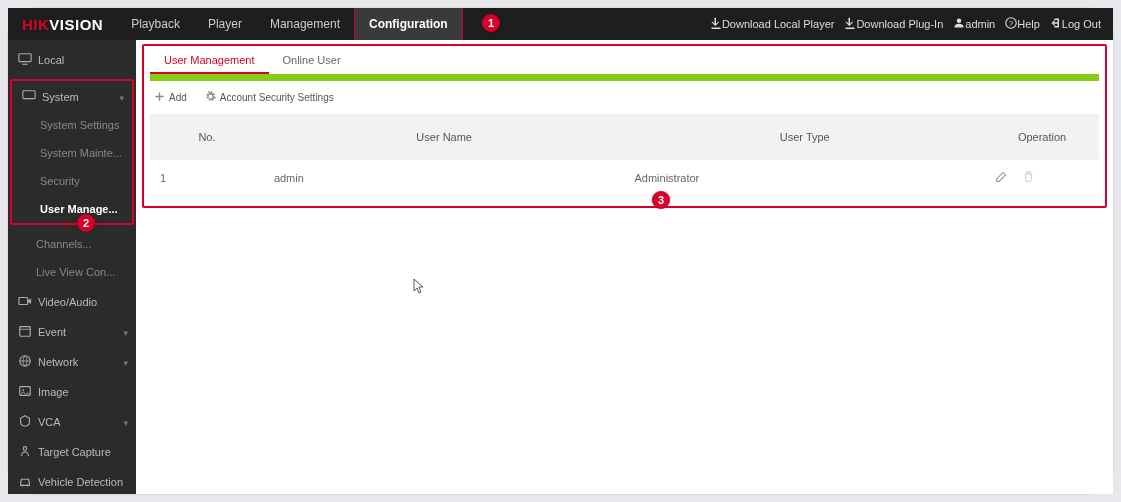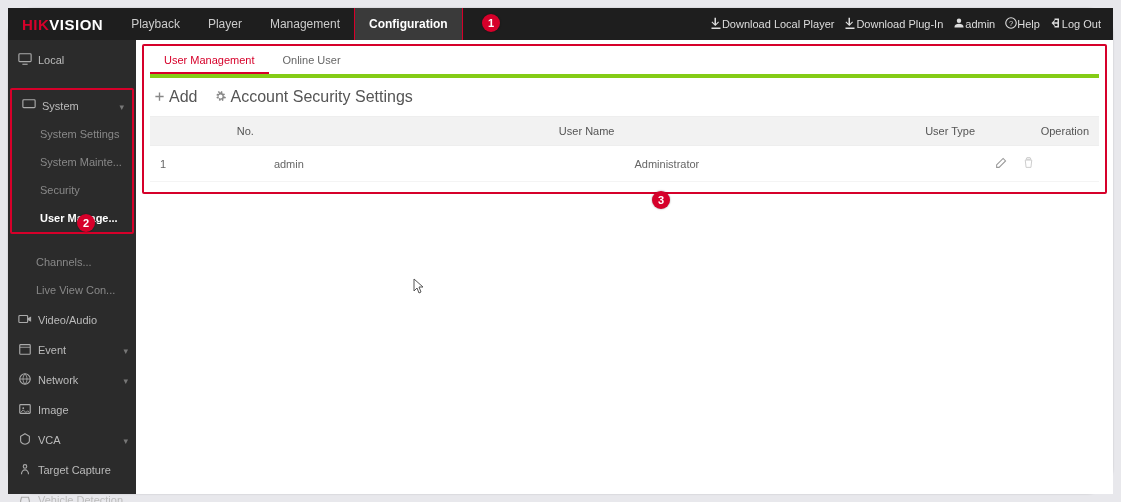--- a/index.html
+++ b/index.html
@@ -22,32 +22,32 @@
   .body { flex: 1; display: flex; min-height: 0; }
   .sidebar { width: 128px; background: #2b2b2b; color: #aaa; font-size: 11px; display: flex; flex-direction: column; padding-top: 4px; }
   .side-item { display: flex; align-items: flex-end; gap: 6px; padding: 8px 10px; cursor: pointer; position: relative; }
   .side-item.top { color: #bbb; }
   .side-item.sub { padding-left: 28px; color: #888; }
   .side-item.active { color: #fff; font-weight: bold; }
   .side-item .ico { width: 14px; height: 14px; display: inline-flex; align-items: center; justify-content: center; }
   .side-item .ico svg { width: 14px; height: 14px; fill: #888; }
   .side-item.top .ico svg { fill: #aaa; }
   .side-item .chev { position: absolute; right: 8px; color: #777; font-size: 9px; }
-  .side-group-box { border: 2px solid #d6002a; margin: 14px 2px; border-radius: 2px; }
+  .side-group-box { border: 2px solid #d6002a; margin: 5px 2px; border-radius: 2px; }
   
   .main { flex: 1; background: #fff; padding: 4px 6px 6px 6px; display: flex; flex-direction: column; min-width: 0; }
   .panel-box { border: 2px solid #d6002a; border-radius: 2px; padding: 0 6px 10px 6px; }
-  .subtabs { display: flex; border-bottom: 4px solid #84cc16; }
+  .subtabs { display: flex; border-bottom: 7px solid #84cc16; }
   .subtab { padding: 8px 14px 6px; font-size: 11px; color: #666; cursor: pointer; }
   .subtab.active { color: #d6002a; border-bottom: 2px solid #d6002a; }
-  .toolbar { display: flex; align-items: center; gap: 18px; padding: 10px 4px; font-size: 16px; color: #555; }
+  .toolbar { display: flex; align-items: center; gap: 18px; padding: 10px 4px; font-size: 10px; color: #555; }
   .toolbar .tbtn { display: flex; align-items: center; gap: 4px; cursor: pointer; }
   .toolbar .tbtn svg { width: 11px; height: 11px; fill: #888; }
   .table { width: 100%; font-size: 11px; color: #555; border-collapse: collapse; }
-  .table thead th { text-align: right; font-weight: normal; background: #f2f2f2; padding: 8px 10px; border-top: 1px solid #eee; border-bottom: 1px solid #eee; }
+  .table thead th { text-align: center; font-weight: normal; background: #f2f2f2; padding: 16px 10px; border-top: 1px solid #eee; border-bottom: 1px solid #eee; }
   .table tbody td { padding: 10px 10px; border-bottom: 1px solid #f4f4f4; color: #666; }
   .col-no { width: 12%; }
   .col-name { width: 38%; }
   .col-type { width: 38%; }
   .col-op { width: 12%; }
   .op-icons { display: flex; gap: 14px; align-items: center; }
   .op-icons svg { width: 13px; height: 13px; fill: #999; cursor: pointer; }
   
   .badge { position: absolute; width: 18px; height: 18px; border-radius: 50%; background: #d6002a; color: #fff; font-size: 11px; font-weight: bold; display: flex; align-items: center; justify-content: center; box-shadow: 0 0 2px rgba(0,0,0,.4); z-index: 20; }
   .badge.b1 { top: 14px; left: 482px; }

